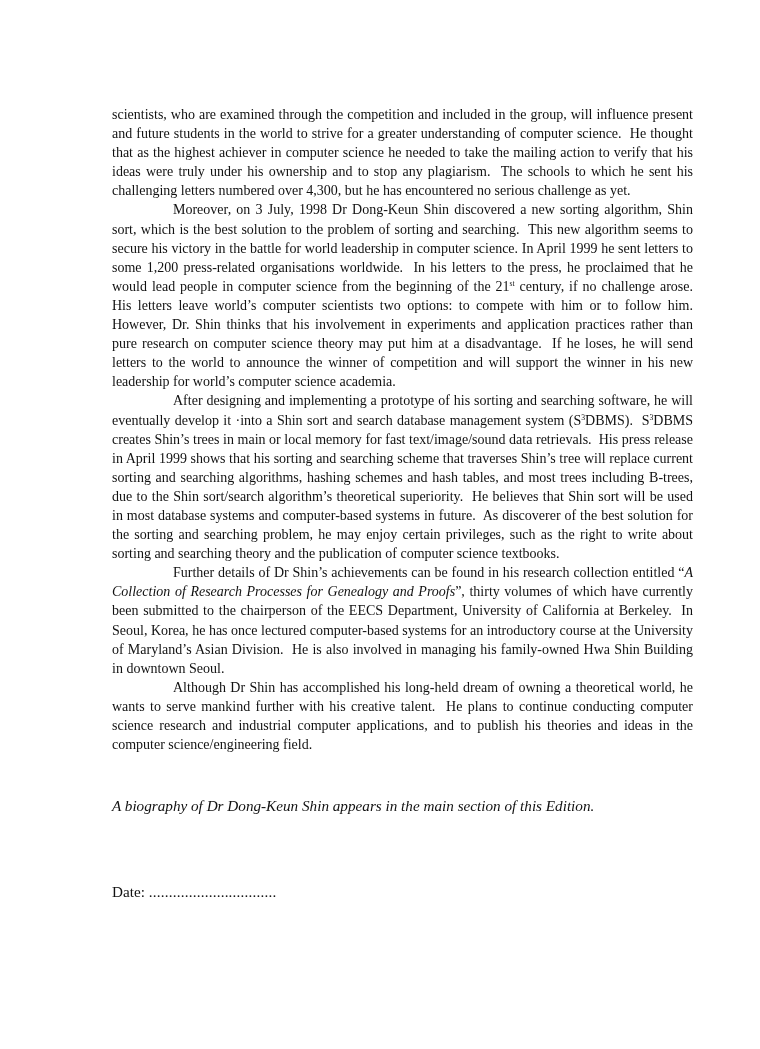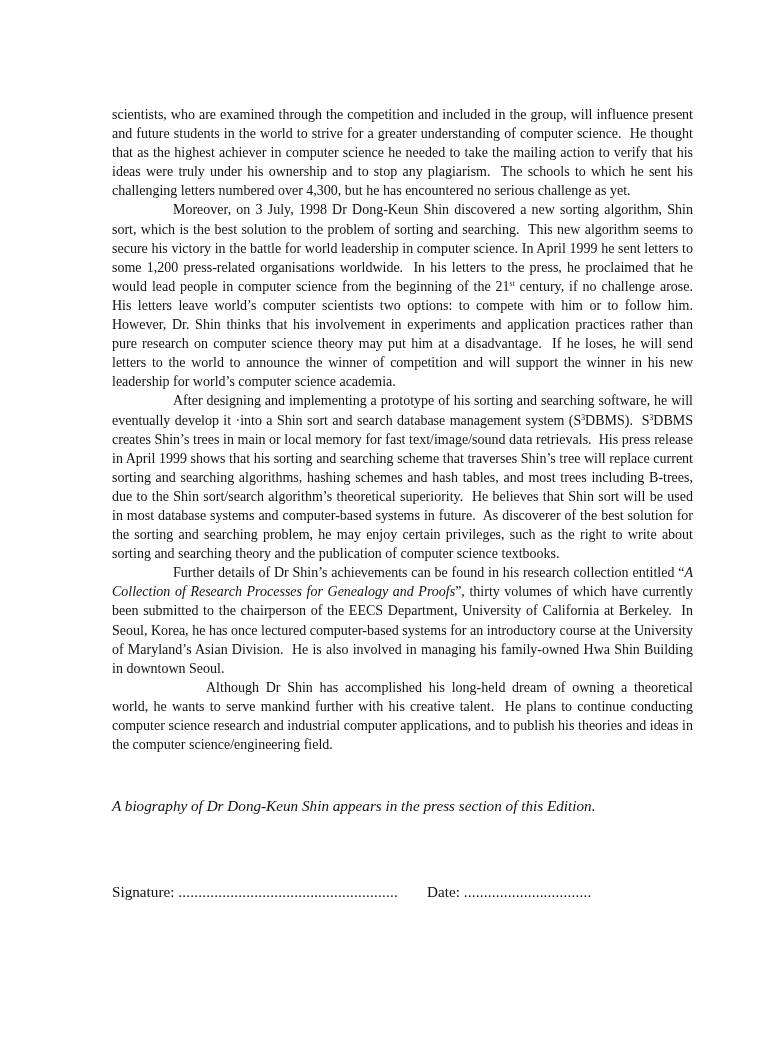--- a/index.html
+++ b/index.html
@@ -20,27 +20,23 @@
   .dots { letter-spacing: 0.2px; }
 </style>
 </head>
 <body>
 
 <div class="page" id="doc-body">
     <p class="para"><span style="white-space: pre-wrap;">scientists, who are examined through the competition and included in the group, will influence present and future students in the world to strive for a greater understanding of computer science.  He thought that as the highest achiever in computer science he needed to take the mailing action to verify that his ideas were truly under his ownership and to stop any plagiarism.  The schools to which he sent his challenging letters numbered over 4,300, but he has encountered no serious challenge as yet.</span></p>
     <p class="para indent"><span style="white-space: pre-wrap;">Moreover, on 3 July, 1998 Dr Dong-Keun Shin discovered a new sorting algorithm, Shin sort, which is the best solution to the problem of sorting and searching.  This new algorithm seems to secure his victory in the battle for world leadership in computer science. In April 1999 he sent letters to some 1,200 press-related organisations worldwide.  In his letters to the press, he proclaimed that he would lead people in computer science from the beginning of the 21</span><sup style="white-space: pre-wrap;">st</sup><span style="white-space: pre-wrap;"> century, if no challenge arose.  His letters leave world’s computer scientists two options: to compete with him or to follow him.  However, Dr. Shin thinks that his involvement in experiments and application practices rather than pure research on computer science theory may put him at a disadvantage.  If he loses, he will send letters to the world to announce the winner of competition and will support the winner in his new leadership for world’s computer science academia.</span></p>
     <p class="para indent"><span style="white-space: pre-wrap;">After designing and implementing a prototype of his sorting and searching software, he will eventually develop it ·into a Shin sort and search database management system (S</span><sup style="white-space: pre-wrap;">3</sup><span style="white-space: pre-wrap;">DBMS).  S</span><sup style="white-space: pre-wrap;">3</sup><span style="white-space: pre-wrap;">DBMS creates Shin’s trees in main or local memory for fast text/image/sound data retrievals.  His press release in April 1999 shows that his sorting and searching scheme that traverses Shin’s tree will replace current sorting and searching algorithms, hashing schemes and hash tables, and most trees including B-trees, due to the Shin sort/search algorithm’s theoretical superiority.  He believes that Shin sort will be used in most database systems and computer-based systems in future.  As discoverer of the best solution for the sorting and searching problem, he may enjoy certain privileges, such as the right to write about sorting and searching theory and the publication of computer science textbooks.</span></p>
     <p class="para indent"><span style="white-space: pre-wrap;">Further details of Dr Shin’s achievements can be found in his research collection entitled “</span><i style="white-space: pre-wrap;">A Collection of Research Processes for Genealogy and Proofs</i><span style="white-space: pre-wrap;">”, thirty volumes of which have currently been submitted to the chairperson of the EECS Department, University of California at Berkeley.  In Seoul, Korea, he has once lectured computer-based systems for an introductory course at the University of Maryland’s Asian Division.  He is also involved in managing his family-owned Hwa Shin Building in downtown Seoul.</span></p>
-    <p class="para indent"><span style="white-space: pre-wrap; margin-left: 33px;">Although Dr Shin has accomplished his long-held dream of owning a theoretical world, he wants to serve mankind further with his creative talent.  He plans to continue conducting computer science research and industrial computer applications, and to publish his theories and ideas in the computer science/engineering field.</span></p>
+    <p class="para indent"><span style="white-space: pre-wrap;">Although Dr Shin has accomplished his long-held dream of owning a theoretical world, he wants to serve mankind further with his creative talent.  He plans to continue conducting computer science research and industrial computer applications, and to publish his theories and ideas in the computer science/engineering field.</span></p>
   </div>
 
-<p class="note">A biography of Dr Dong-Keun Shin appears in the press section of this Edition.</p>
+<p class="note">A biography of Dr Dong-Keun Shin appears in the main section of this Edition.</p>
 
 <div class="sign-row">
-  <div class="sig-field">
-    <span>Signature:</span>
-    <span class="dots">.......................................................</span>
-  </div>
   <div>
     <span>Date:</span>
     <span class="dots">................................</span>
   </div>
 </div>
 
 </body></html>

